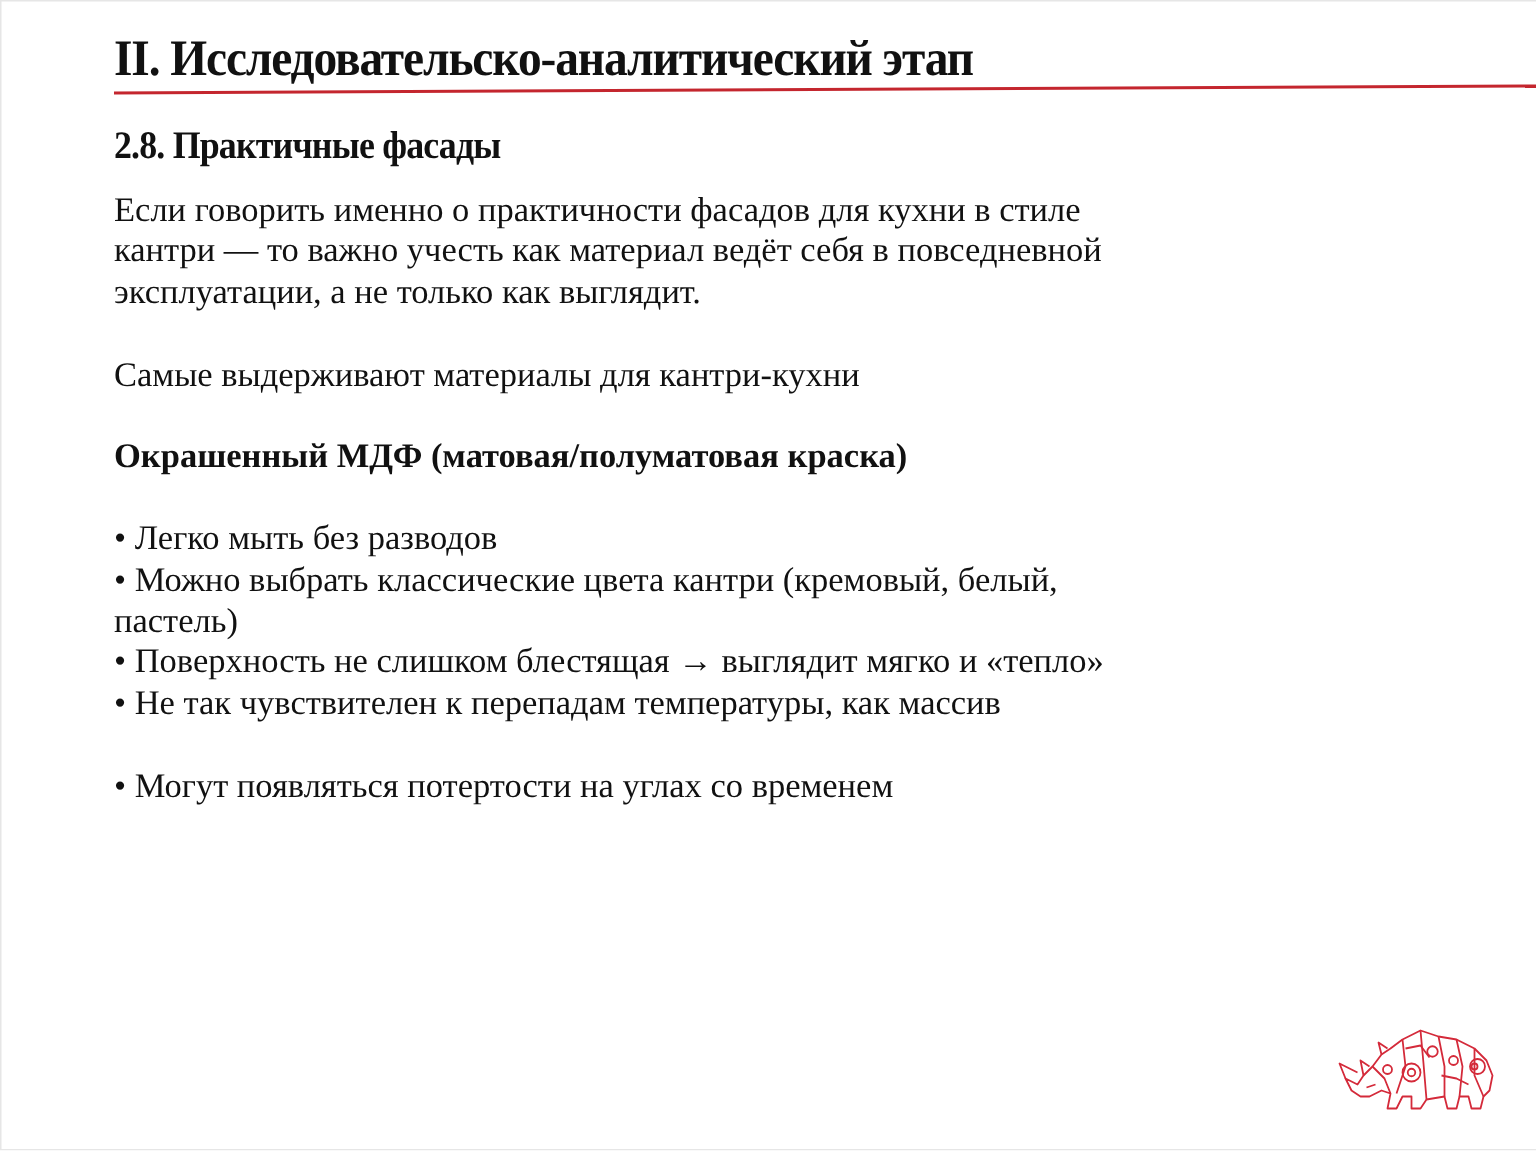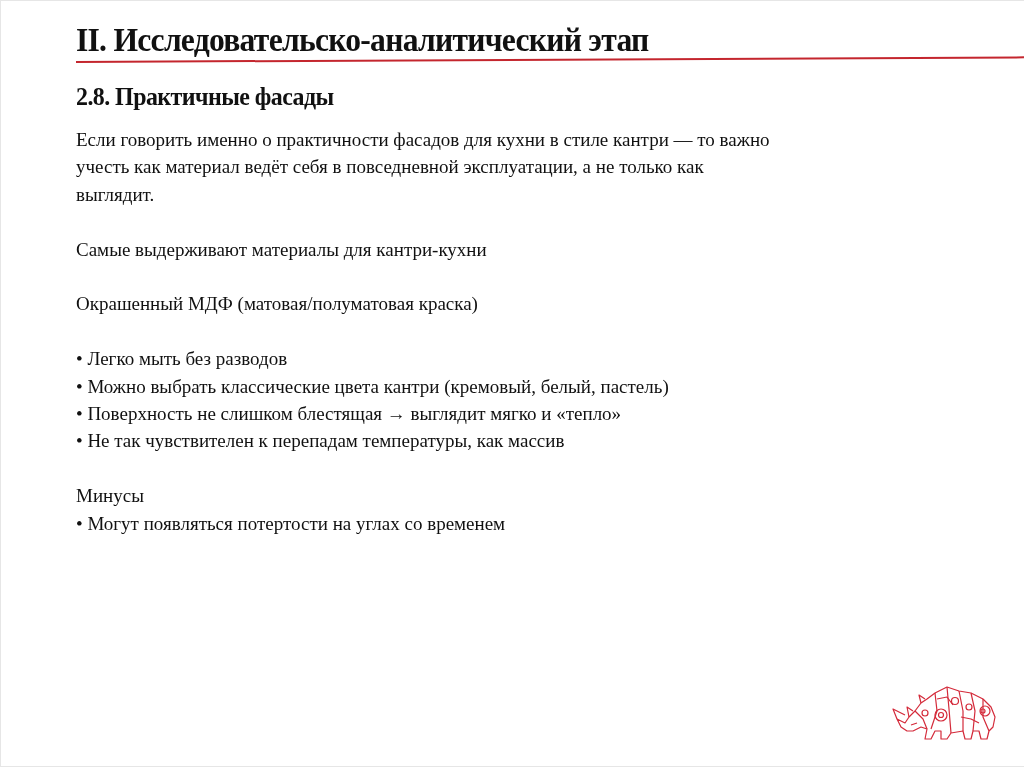--- a/index.html
+++ b/index.html
@@ -55,31 +55,31 @@
       transform: scaleX(0.92);
       transform-origin: left top;
       white-space: nowrap;
       line-height: 32px;
     }
     .body {
       position: absolute;
       left: 75px;
       top: 125px;
       width: 700px;
-      font-size: 19px;
+      font-size: 23px;
       line-height: 27.4px;
     }
     .body p {
       margin: 0;
     }
     .body .gap {
       height: 27.4px;
     }
     .bold {
-      font-weight: normal;
+      font-weight: bold;
     }
     .bullet {
       white-space: normal;
     }
     .logo {
       position: absolute;
       left: 890px;
       top: 680px;
       width: 112px;
       height: 64px;
@@ -105,21 +105,20 @@
 
     <div>
       <p class="bullet"> • Легко мыть без разводов</p>
       <p class="bullet" style="width:650px"> • Можно выбрать классические цвета кантри (кремовый, белый, пастель)</p>
       <p class="bullet"> • Поверхность не слишком блестящая → выглядит мягко и «тепло»</p>
       <p class="bullet"> • Не так чувствителен к перепадам температуры, как массив</p>
     </div>
     <div class="gap"></div>
 
     <div>
-      <p class="bold">Минусы</p>
       <p class="bullet"> • Могут появляться потертости на углах со временем</p>
     </div>
     <div class="gap"></div>
 
   </div>
 
   <div class="logo">
     <svg width="112" height="64" viewBox="0 0 112 64" fill="none" stroke="#d42a3a" stroke-width="1.2" stroke-linejoin="round">
 
       <path d="M6 38 L14 42 L18 36 L24 30 L30 22 L36 18 L44 12 L56 6 L68 10 L80 12 L92 18 L100 26 L104 36 L102 46 L98 50 L96 58 L90 58 L88 50 L82 50 L80 58 L74 58 L72 50 L60 52 L56 58 L50 58 L50 50 L44 50 L40 58 L34 58 L36 48 L30 46 L22 50 L16 50 L10 46 Z"></path>

